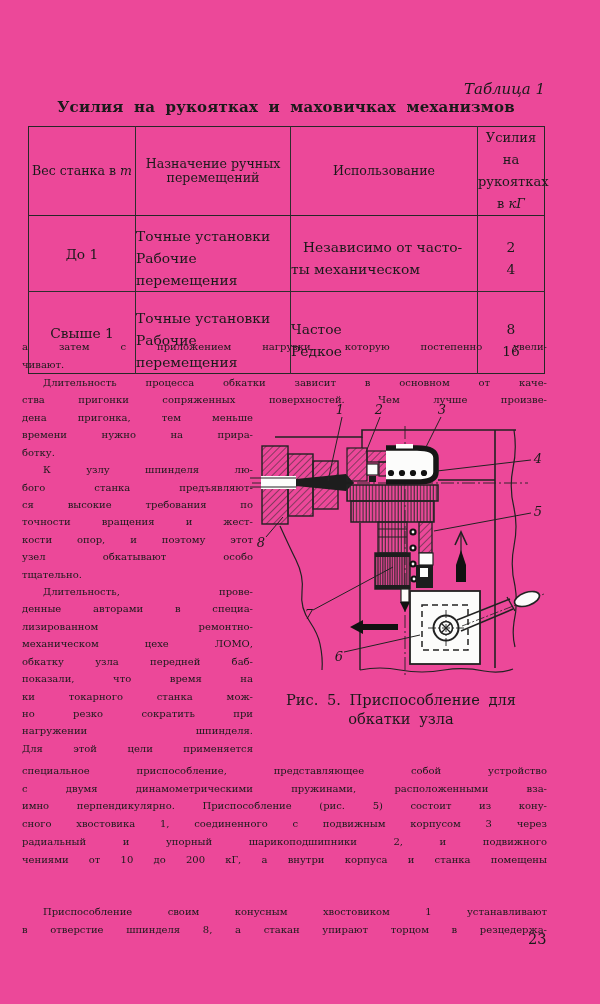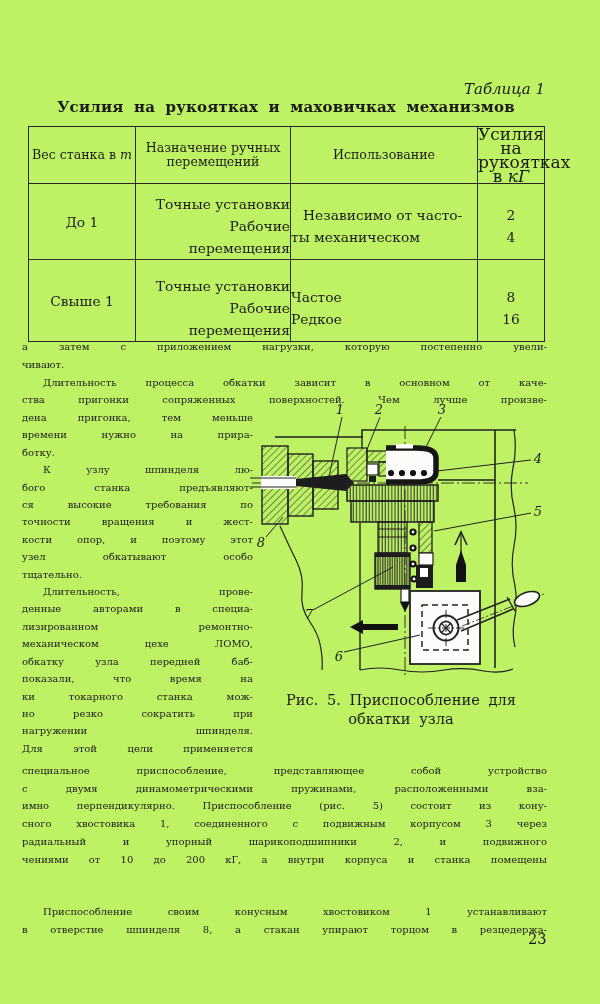--- a/index.html
+++ b/index.html
@@ -1,44 +1,44 @@
 <!DOCTYPE html>
 <html><head>
 <meta charset="utf-8">
 <style>
   html,body{margin:0;padding:0;background:#e8e8e6;}
   .page{
     position:relative;width:600px;height:1004px;margin:0 auto;
-    background:#bef264;color:#1a1a1a;
+    background:#ec4899;color:#1a1a1a;
     font-family:"DejaVu Serif", "Liberation Serif", serif;
     overflow:hidden;
   }
   
   .tbl-label{position:absolute;top:80px;right:55px;font-style:italic;font-size:15px;}
   .tbl-title{position:absolute;top:98px;left:28px;width:516px;text-align:center;
              font-weight:bold;font-size:15px;word-spacing:5px;letter-spacing:.2px;}
   
   .datatable{position:absolute;top:126px;left:28px;width:516px;border-collapse:collapse;
              table-layout:fixed;font-size:13.8px;}
   .datatable,.datatable td,.datatable th{border:0;}
   .datatable{border:1.7px solid #272727;}
   .datatable td{border-left:1.2px solid #2e2e2e;vertical-align:middle;padding:0;}
   .datatable td:first-child{border-left:0;}
   .datatable tr.hdr td{border-bottom:1.7px solid #272727;}
   .datatable tr.r1 td{border-bottom:1.6px solid #2e2e2e;}
   .hdr td{height:47px;text-align:center;font-size:12.6px;line-height:14.5px;}
-  .hdr .small{font-size:17px;line-height:14px;}
+  .hdr .small{font-size:13px;line-height:22px;}
   .r1 td{height:65px;}
   .r2 td{height:67px;}
   .cell-weight{text-align:center;}
   .cell-lines{vertical-align:top;}
   .cell-lines .cl-ln{line-height:22px;}
   .r1 .cell-lines{padding-top:9px;}
   .r2 .cell-lines{padding-top:14px;}
-  .pad-purpose{padding-left:14px;text-align:right;}
+  .pad-purpose{padding-left:14px;}
   .pad-usage{padding-left:9px;}
   .u-ind{padding-left:12px;}
   .cell-force{text-align:center;}
   .unit-i{font-style:italic;}
   
   .txt{position:absolute;font-size:10px;margin-top:21px;}
   .ln{text-align:justify;text-align-last:justify;}
   .ln.end{text-align-last:left;}
   .ln.ind{text-indent:21px;}
   #p-top{top:317px;left:22px;width:525px;line-height:17.8px;}

